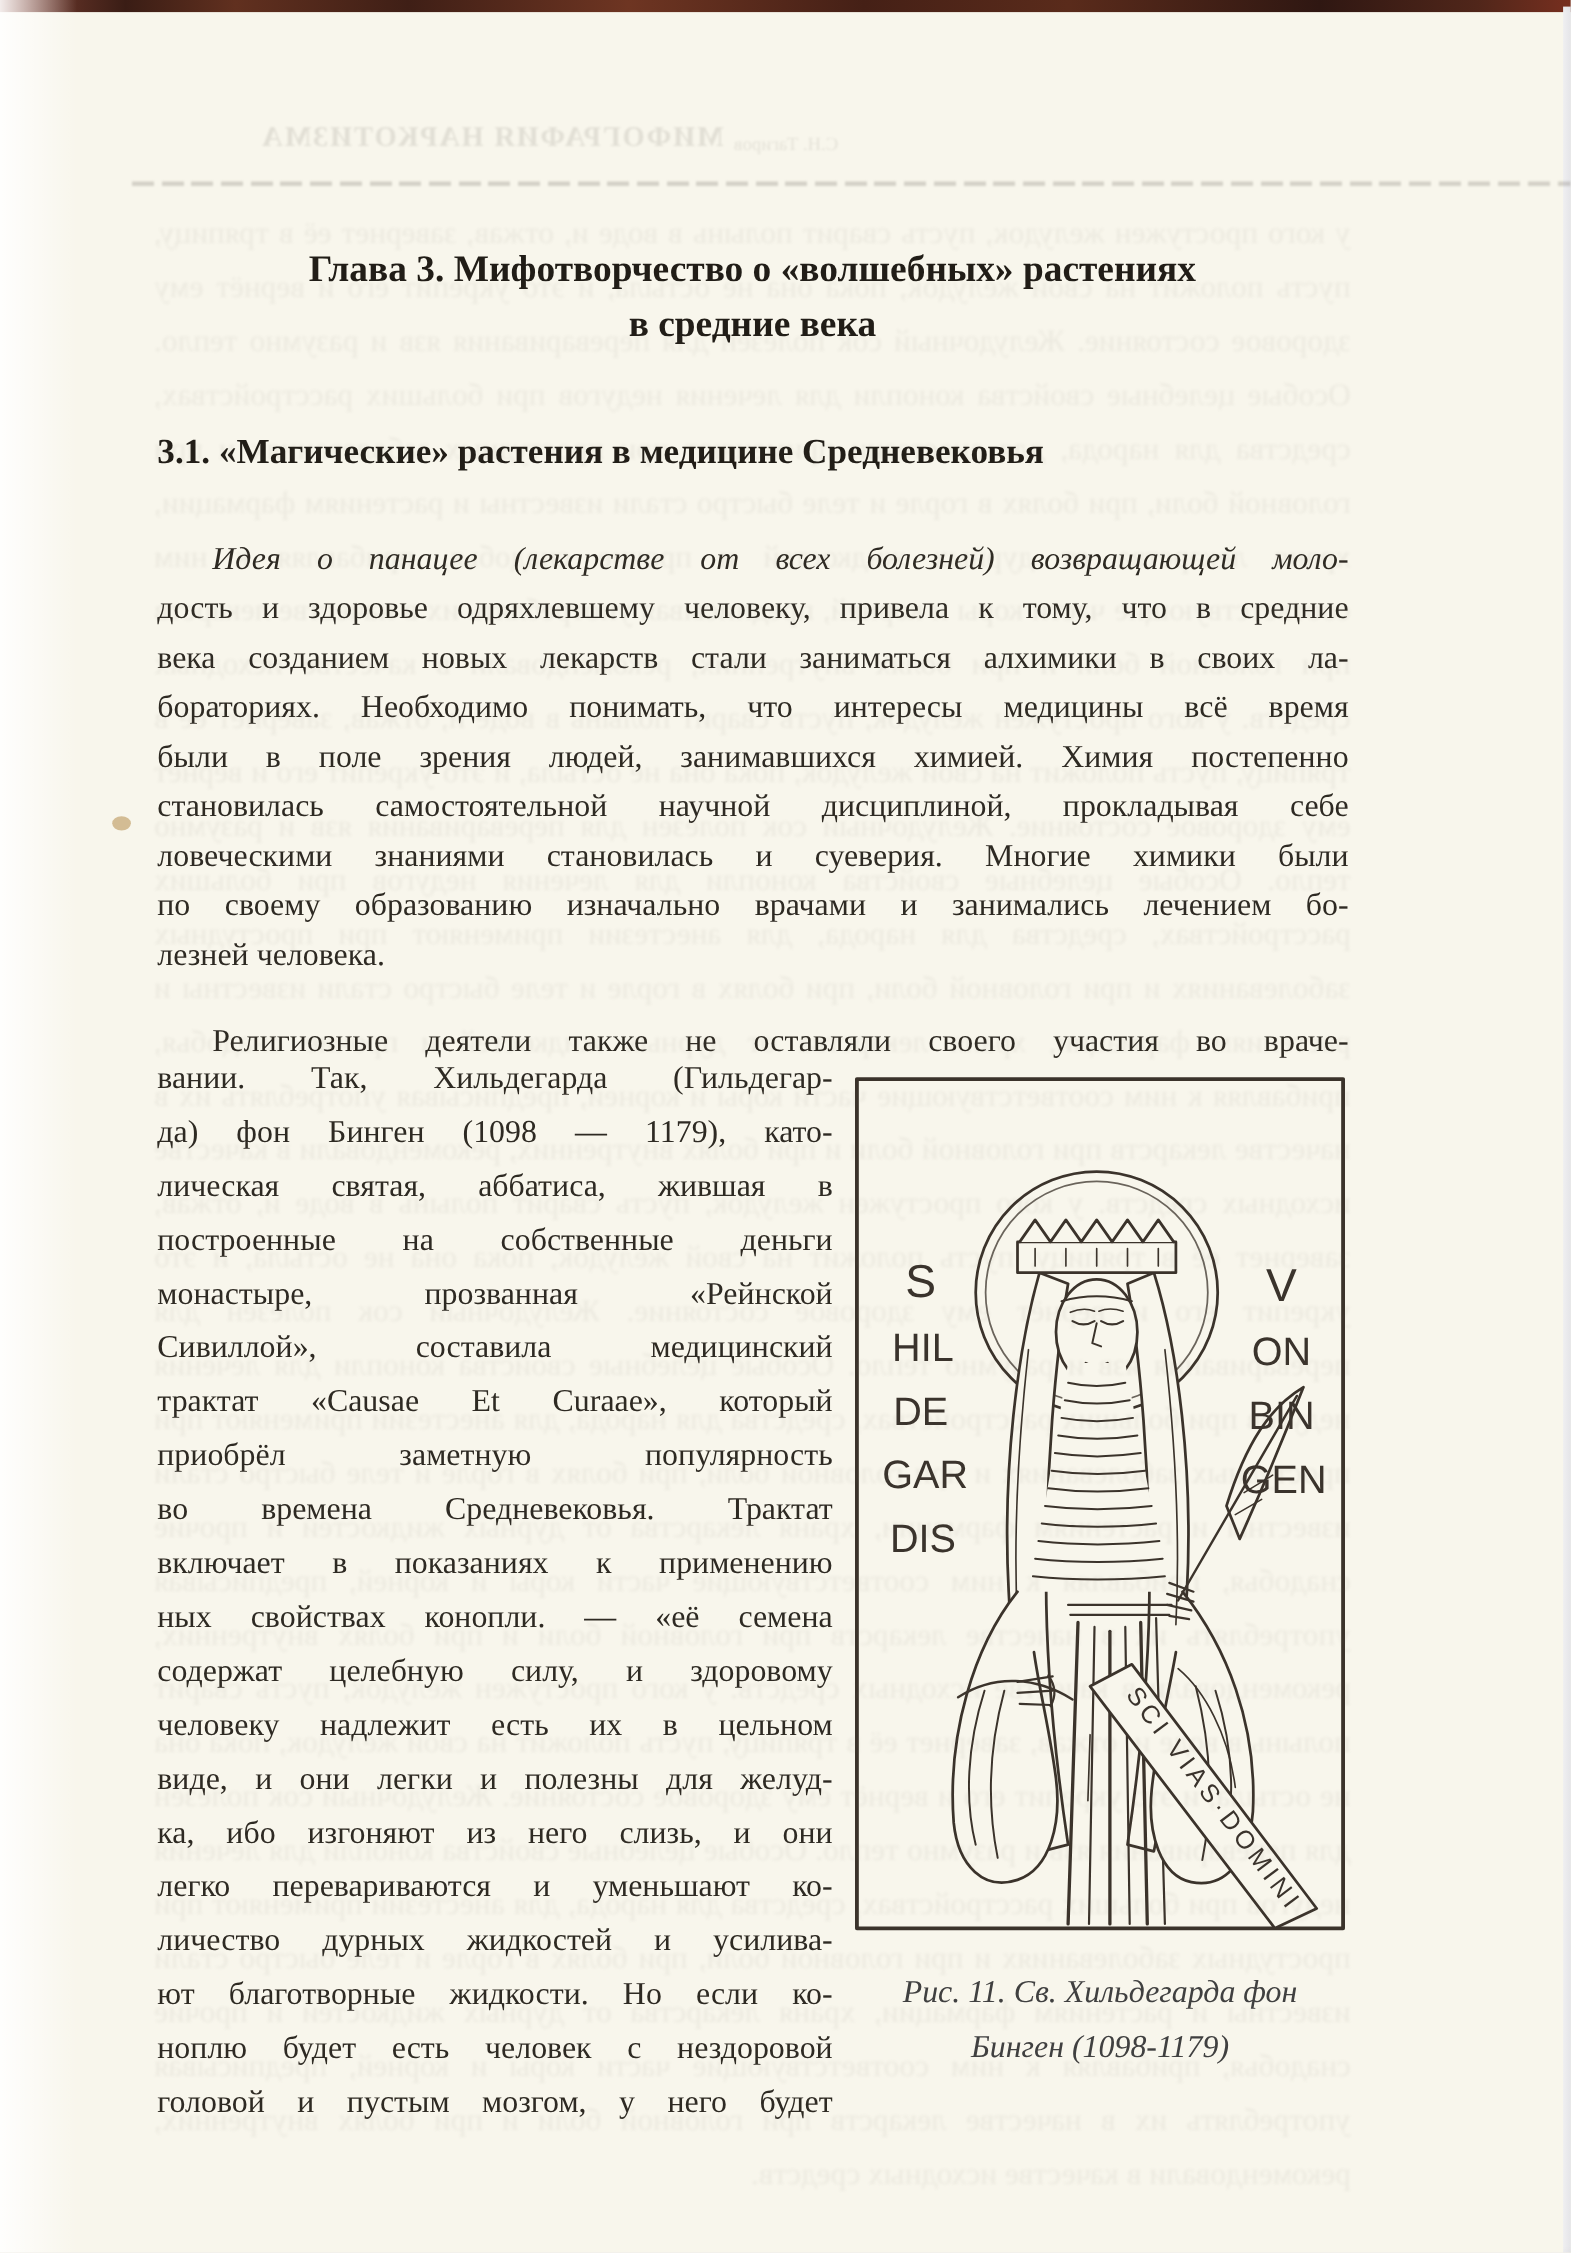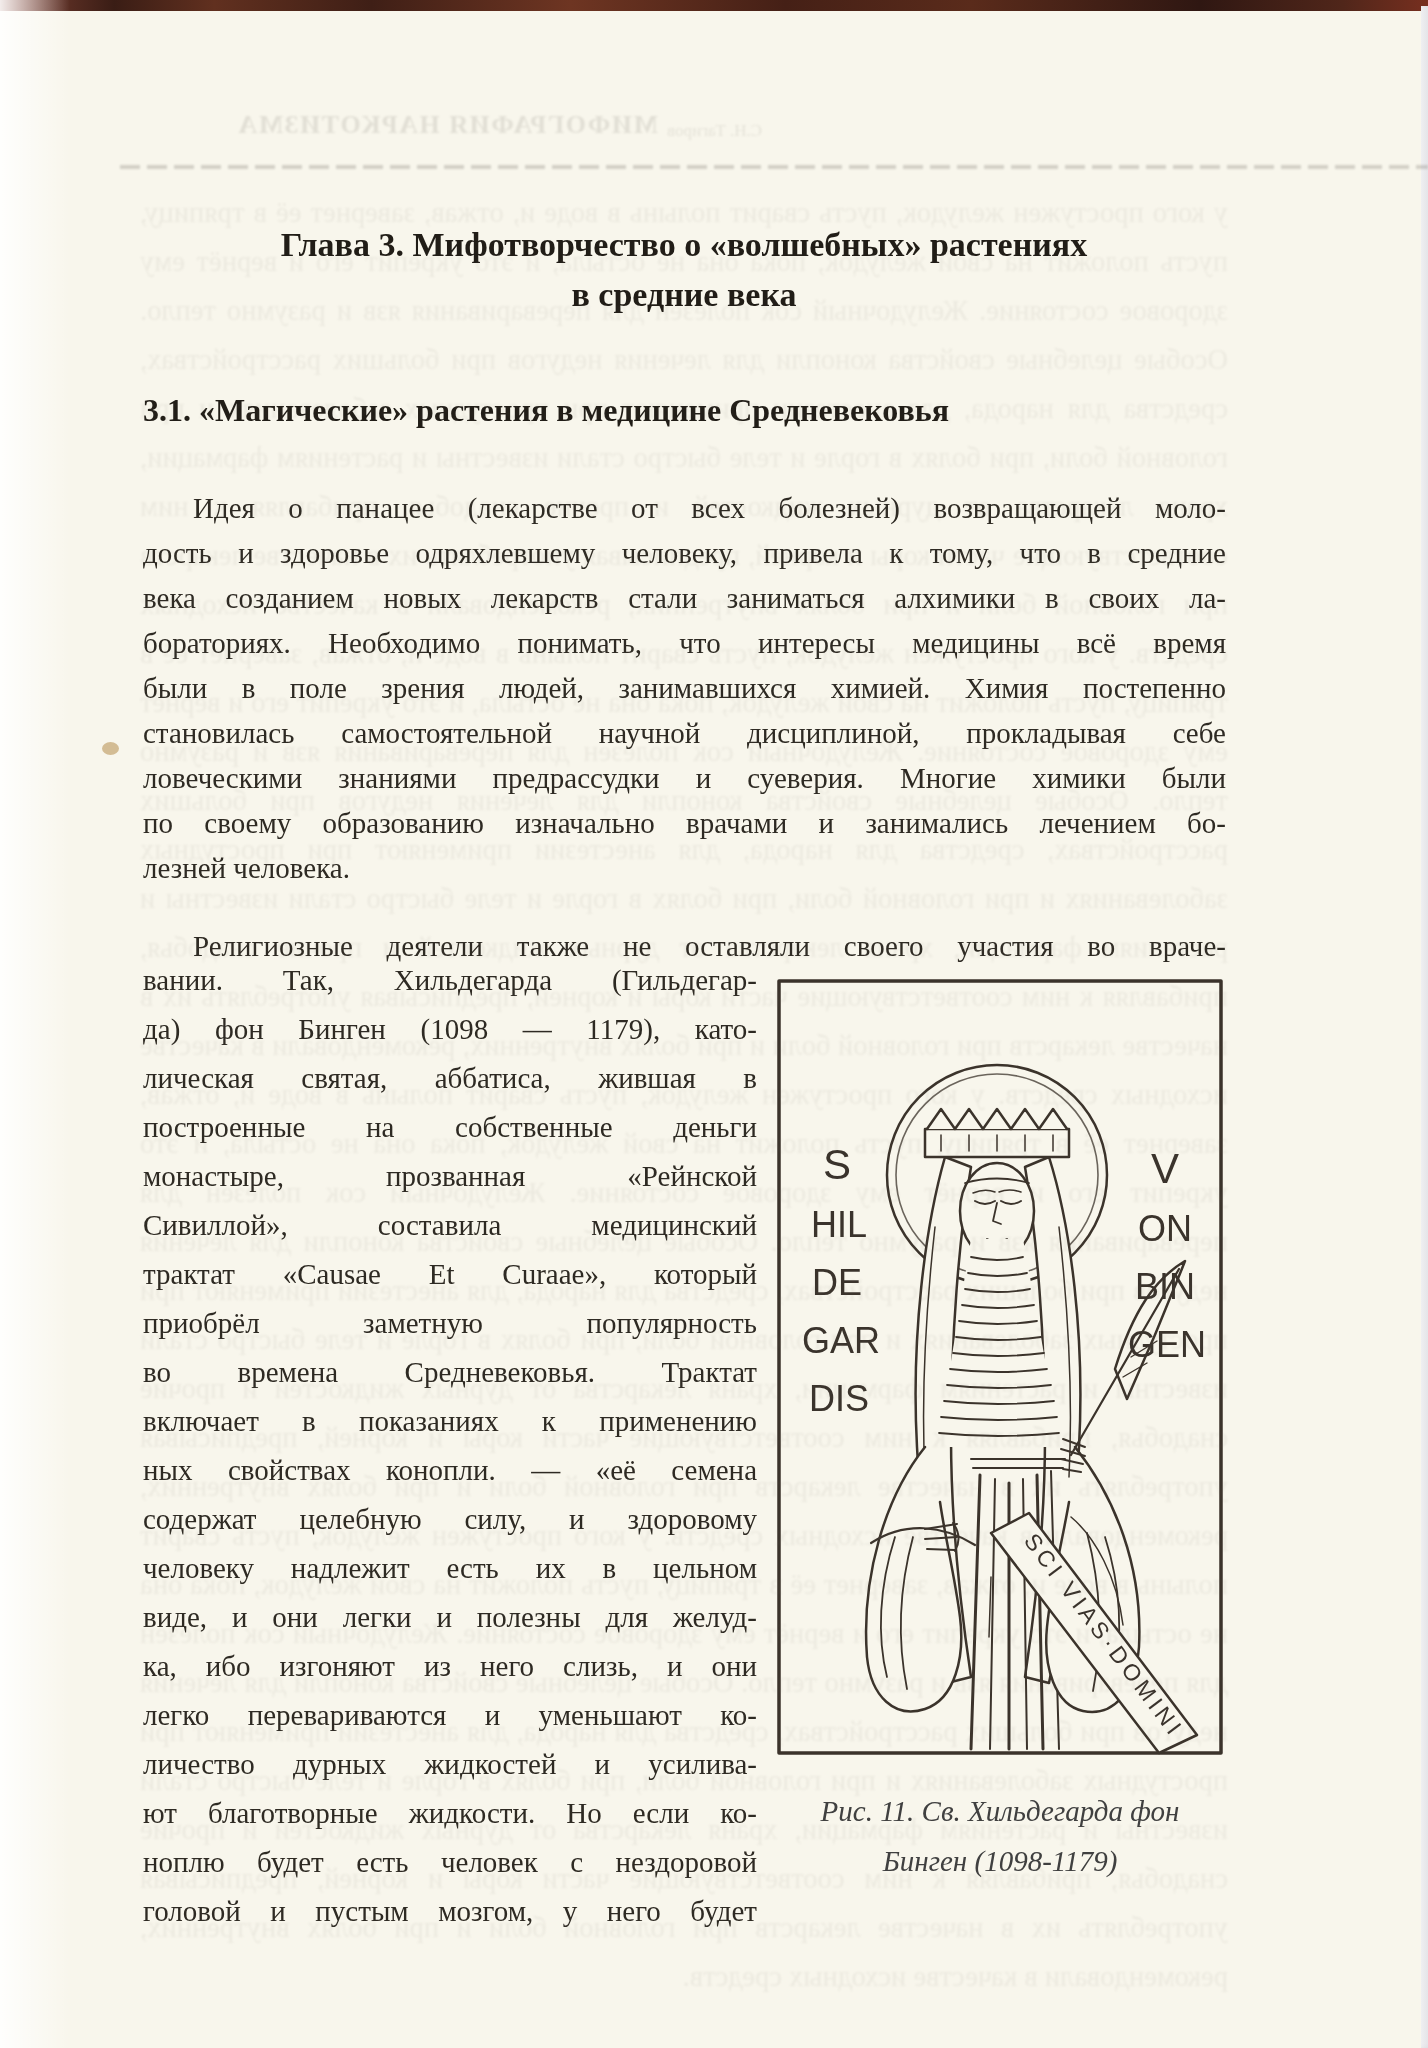--- a/index.html
+++ b/index.html
@@ -74,21 +74,21 @@
   .p1 .jline{height:45px;line-height:45px;}
   .p2first{
     position:absolute;top:922px;left:143px;width:1083px;
     font-size:29px;height:49px;line-height:49px;
     text-align:justify;text-align-last:justify;text-indent:50px;
     white-space:nowrap;
   }
   .leftcol{position:absolute;top:956px;left:143px;width:614px;font-size:29px;}
   .leftcol .jline{height:49px;line-height:49px;}
   .jline{text-align:justify;text-align-last:justify;white-space:nowrap;}
-  .p1 .jline.first{text-indent:50px;}
+  .p1 .jline.first{text-indent:50px;font-style:italic;}
   .p1 .jline.last{text-align-last:left;}
   
   .figure{position:absolute;top:977px;left:775px;width:450px;height:780px;}
   .caption{
     position:absolute;top:1786px;left:755px;width:490px;
     font-style:italic;font-size:29px;line-height:50px;text-align:center;
     color:#404040;
   }
   svg text{font-family:"Liberation Sans",sans-serif;}
 </style>
@@ -111,21 +111,21 @@
 
   <div class="h2">3.1. «Магические» растения в медицине Средневековья</div>
 
   <div class="p1">
       <div class="jline first">Идея о панацее (лекарстве от всех болезней) возвращающей моло-</div>
       <div class="jline">дость и здоровье одряхлевшему человеку, привела к тому, что в средние</div>
       <div class="jline">века созданием новых лекарств стали заниматься алхимики в своих ла-</div>
       <div class="jline">бораториях. Необходимо понимать, что интересы медицины всё время</div>
       <div class="jline">были в поле зрения людей, занимавшихся химией. Химия постепенно</div>
       <div class="jline">становилась самостоятельной научной дисциплиной, прокладывая себе</div>
-      <div class="jline">ловеческими знаниями предрассудки и суеверия. Многие химики были</div>
+      <div class="jline">ловеческими знаниями становилась и суеверия. Многие химики были</div>
       <div class="jline">по своему образованию изначально врачами и занимались лечением бо-</div>
       <div class="jline last">лезней человека.</div>
     </div>
 
   <div class="p2first">Религиозные деятели также не оставляли своего участия во враче-</div>
 
   <div class="leftcol">
       <div class="jline first">вании. Так, Хильдегарда (Гильдегар-</div>
       <div class="jline">да) фон Бинген (1098 — 1179), като-</div>
       <div class="jline">лическая святая, аббатиса, жившая в</div>

